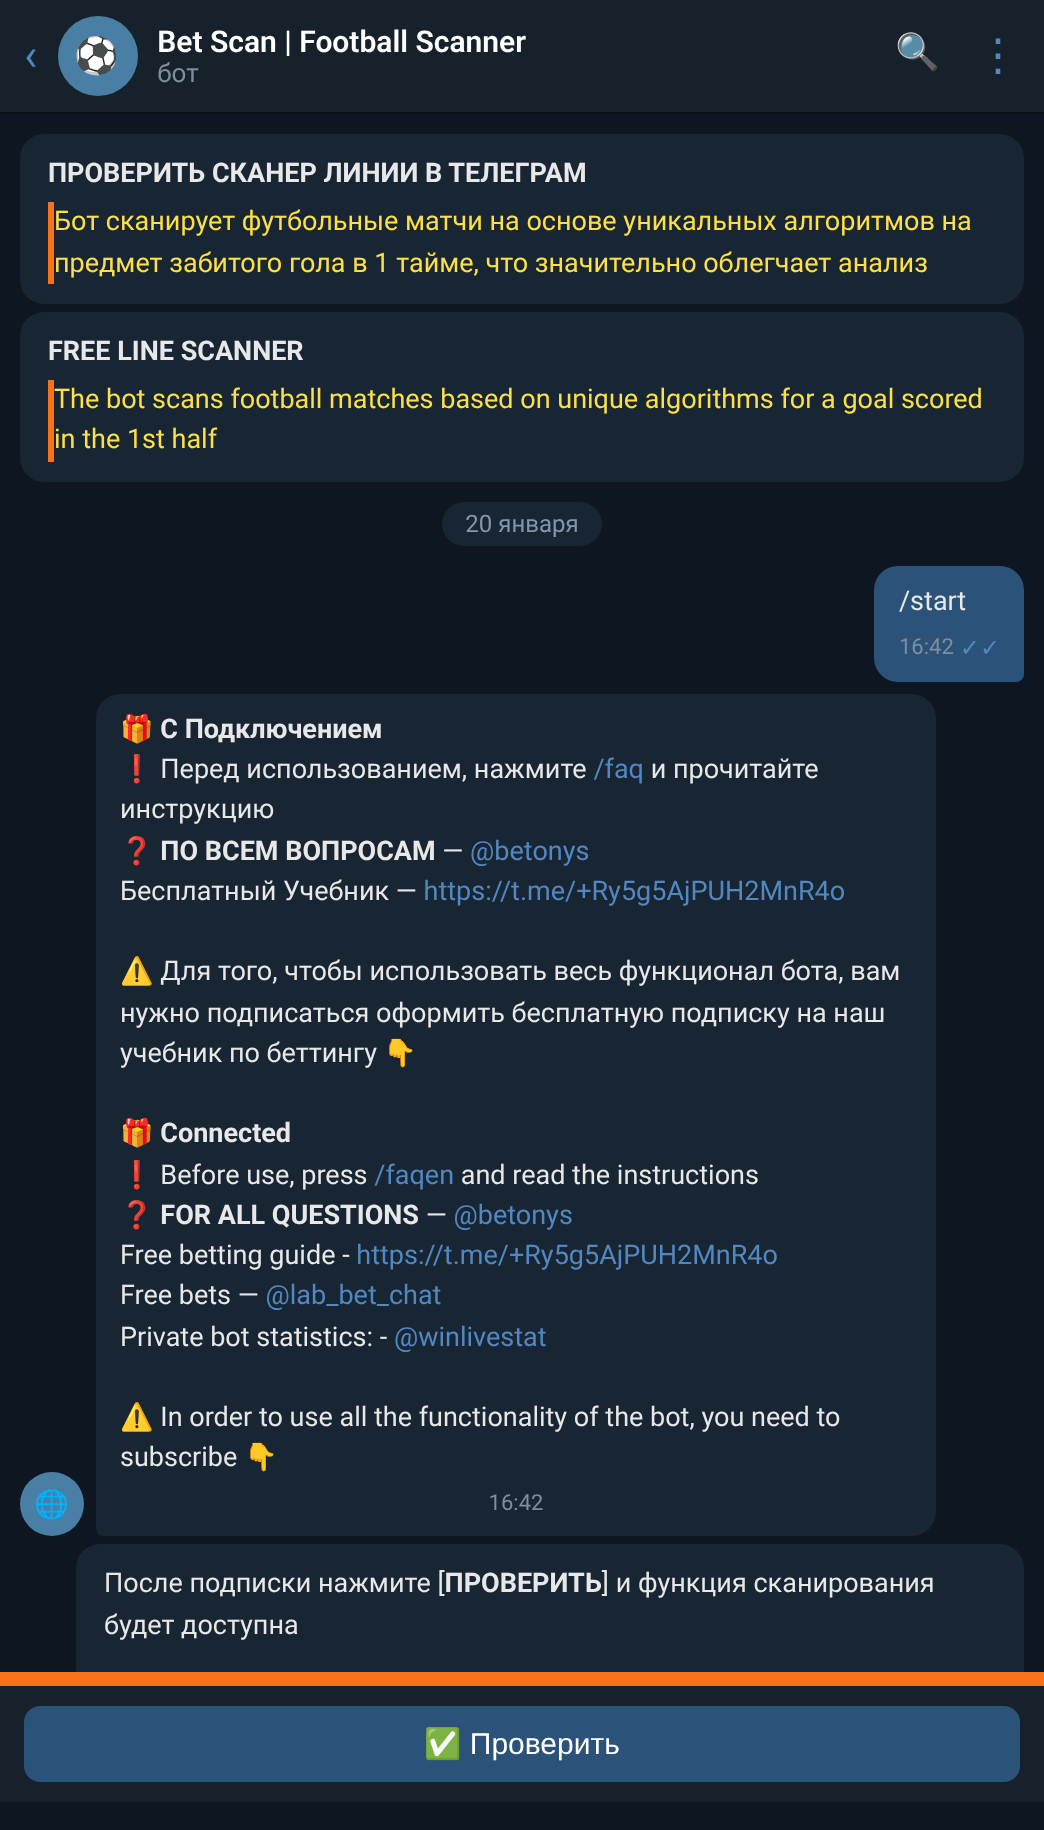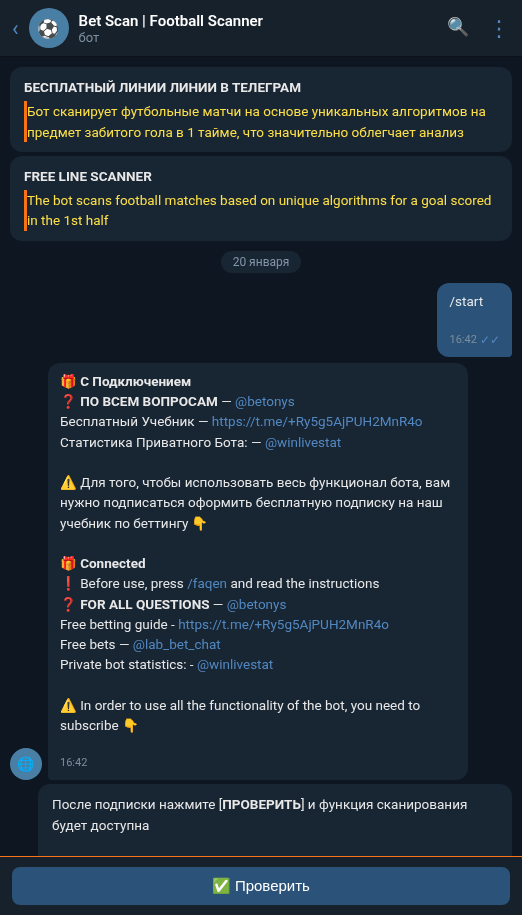--- a/index.html
+++ b/index.html
@@ -125,24 +125,24 @@
     .bubble.user-bubble {
       background: #2b5278;
       color: #e8e8e8;
       border-bottom-right-radius: 4px;
     }
 
     .msg-time {
       font-size: 11px;
       color: #7d8e9e;
       text-align: right;
-      margin-top: 20px;
-      display: flex;
-      align-items: center;
-      justify-content: flex-start;
+      margin-top: 4px;
+      display: flex;
+      align-items: center;
+      justify-content: center;
       gap: 3px;
     }
     .msg-time .check {
       color: #5288c1;
       font-size: 12px;
     }
 
     .link {
       color: #5288c1;
       text-decoration: none;
@@ -176,24 +176,24 @@
     .subscribe-content {
       padding: 10px 14px 14px 14px;
       font-size: 13.5px;
       color: #e8e8e8;
       line-height: 1.55;
     }
 
     
     .bottom-bar {
       position: fixed;
-      bottom: 0;
+      bottom: 14px;
       width: 522px;
       background: #17212b;
-      border-top: 1px solid #f97316;
+      border-top: 7px solid #f97316;
       display: flex;
       align-items: center;
       justify-content: center;
       padding: 10px 12px;
     }
     .check-btn {
       background: #2b5278;
       color: #fff;
       border: none;
       border-radius: 8px;
@@ -225,21 +225,21 @@
   </div>
   <div class="header-actions">
     <span style="font-size:18px; color:#5288c1; cursor:pointer;">🔍</span>
     <span style="font-size:22px; color:#5288c1; cursor:pointer;">⋮</span>
   </div>
 </div>
 
 <div class="chat-area">
 
   <div class="channel-msg">
-    <div class="bold">БЕСПЛАТНЫЙ ЛИНИИ ЛИНИИ В ТЕЛЕГРАМ</div>
+    <div class="bold">ПРОВЕРИТЬ СКАНЕР ЛИНИИ В ТЕЛЕГРАМ</div>
     <div class="channel-indent">Бот сканирует футбольные матчи на основе уникальных алгоритмов на предмет забитого гола в 1 тайме, что значительно облегчает анализ</div>
   </div>
 
   <div class="channel-msg" style="margin-top:4px;">
     <div class="bold">FREE LINE SCANNER</div>
     <div class="channel-indent">The bot scans football matches based on unique algorithms for a goal scored in the 1st half</div>
   </div>
 
   <div class="date-sep">
     <span>20 января</span>
@@ -253,23 +253,23 @@
         <span class="check">✓✓</span>
       </div>
     </div>
   </div>
 
   <div class="msg-row bot" style="align-items:flex-start; margin-top:6px;">
     <div class="msg-avatar">🌐</div>
     <div class="bubble bot-bubble">
       <div>
         <div><span class="bold">🎁 С Подключением</span></div>
+        <div>❗ Перед использованием, нажмите <a class="link">/faq</a> и прочитайте инструкцию</div>
         <div>❓ <span class="bold">ПО ВСЕМ ВОПРОСАМ</span> — <a class="link">@betonys</a></div>
         <div>Бесплатный Учебник — <a class="link">https://t.me/+Ry5g5AjPUH2MnR4o</a></div>
-        <div>Статистика Приватного Бота: — <a class="link">@winlivestat</a></div>
         <br>
         <div>⚠️ Для того, чтобы использовать весь функционал бота, вам нужно подписаться оформить бесплатную подписку на наш учебник по беттингу 👇</div>
         <br>
         <div><span class="bold">🎁 Connected</span></div>
         <div>❗ Before use, press <a class="link">/faqen</a> and read the instructions</div>
         <div>❓ <span class="bold">FOR ALL QUESTIONS</span> — <a class="link">@betonys</a></div>
         <div>Free betting guide - <a class="link">https://t.me/+Ry5g5AjPUH2MnR4o</a></div>
         <div>Free bets — <a class="link">@lab_bet_chat</a></div>
         <div>Private bot statistics: - <a class="link">@winlivestat</a></div>
         <br>

